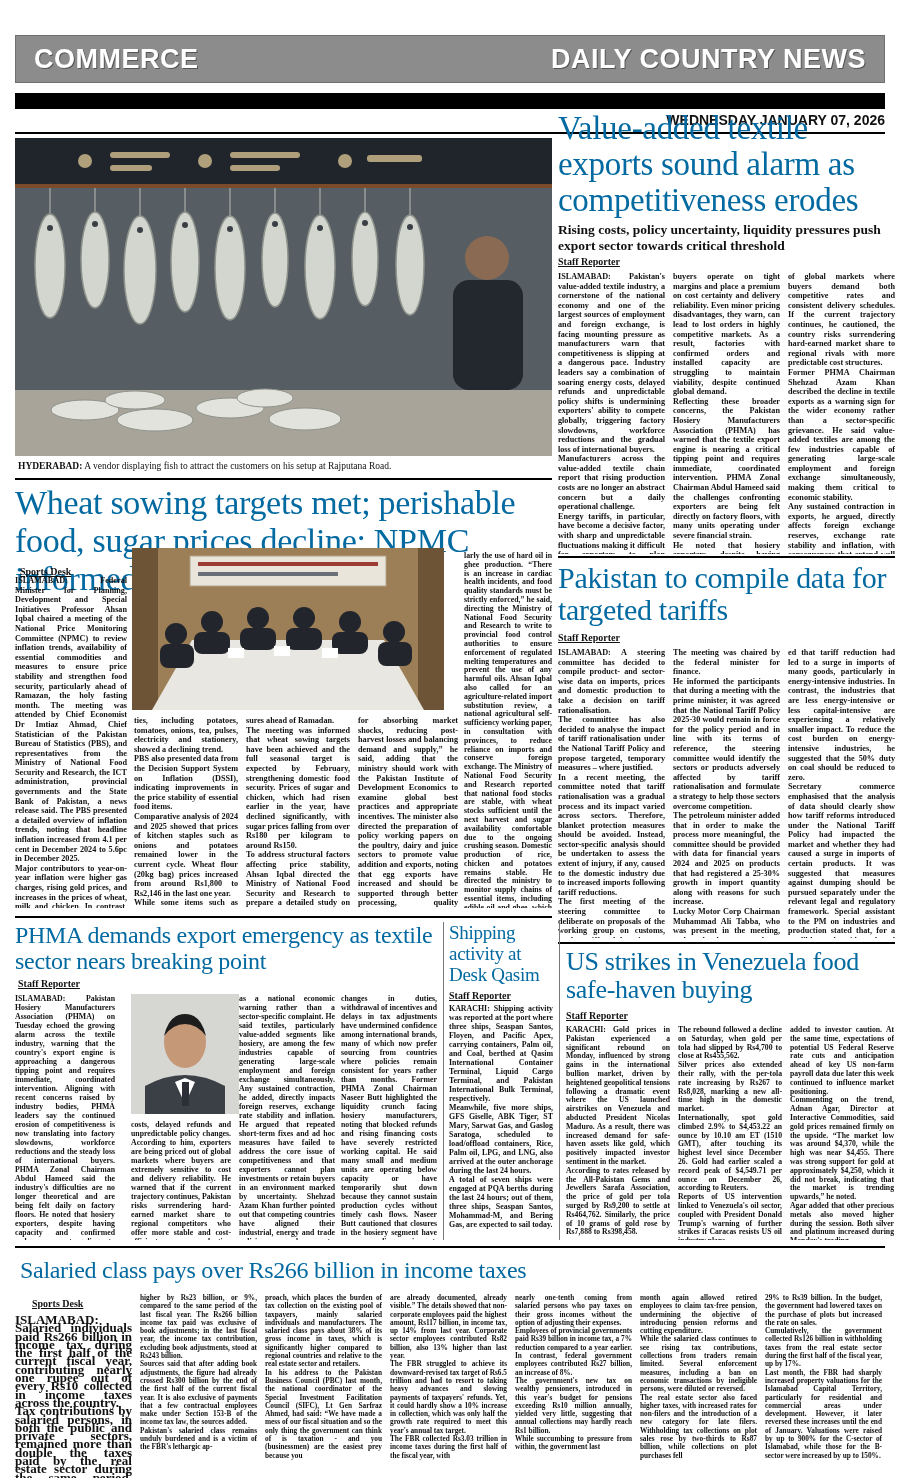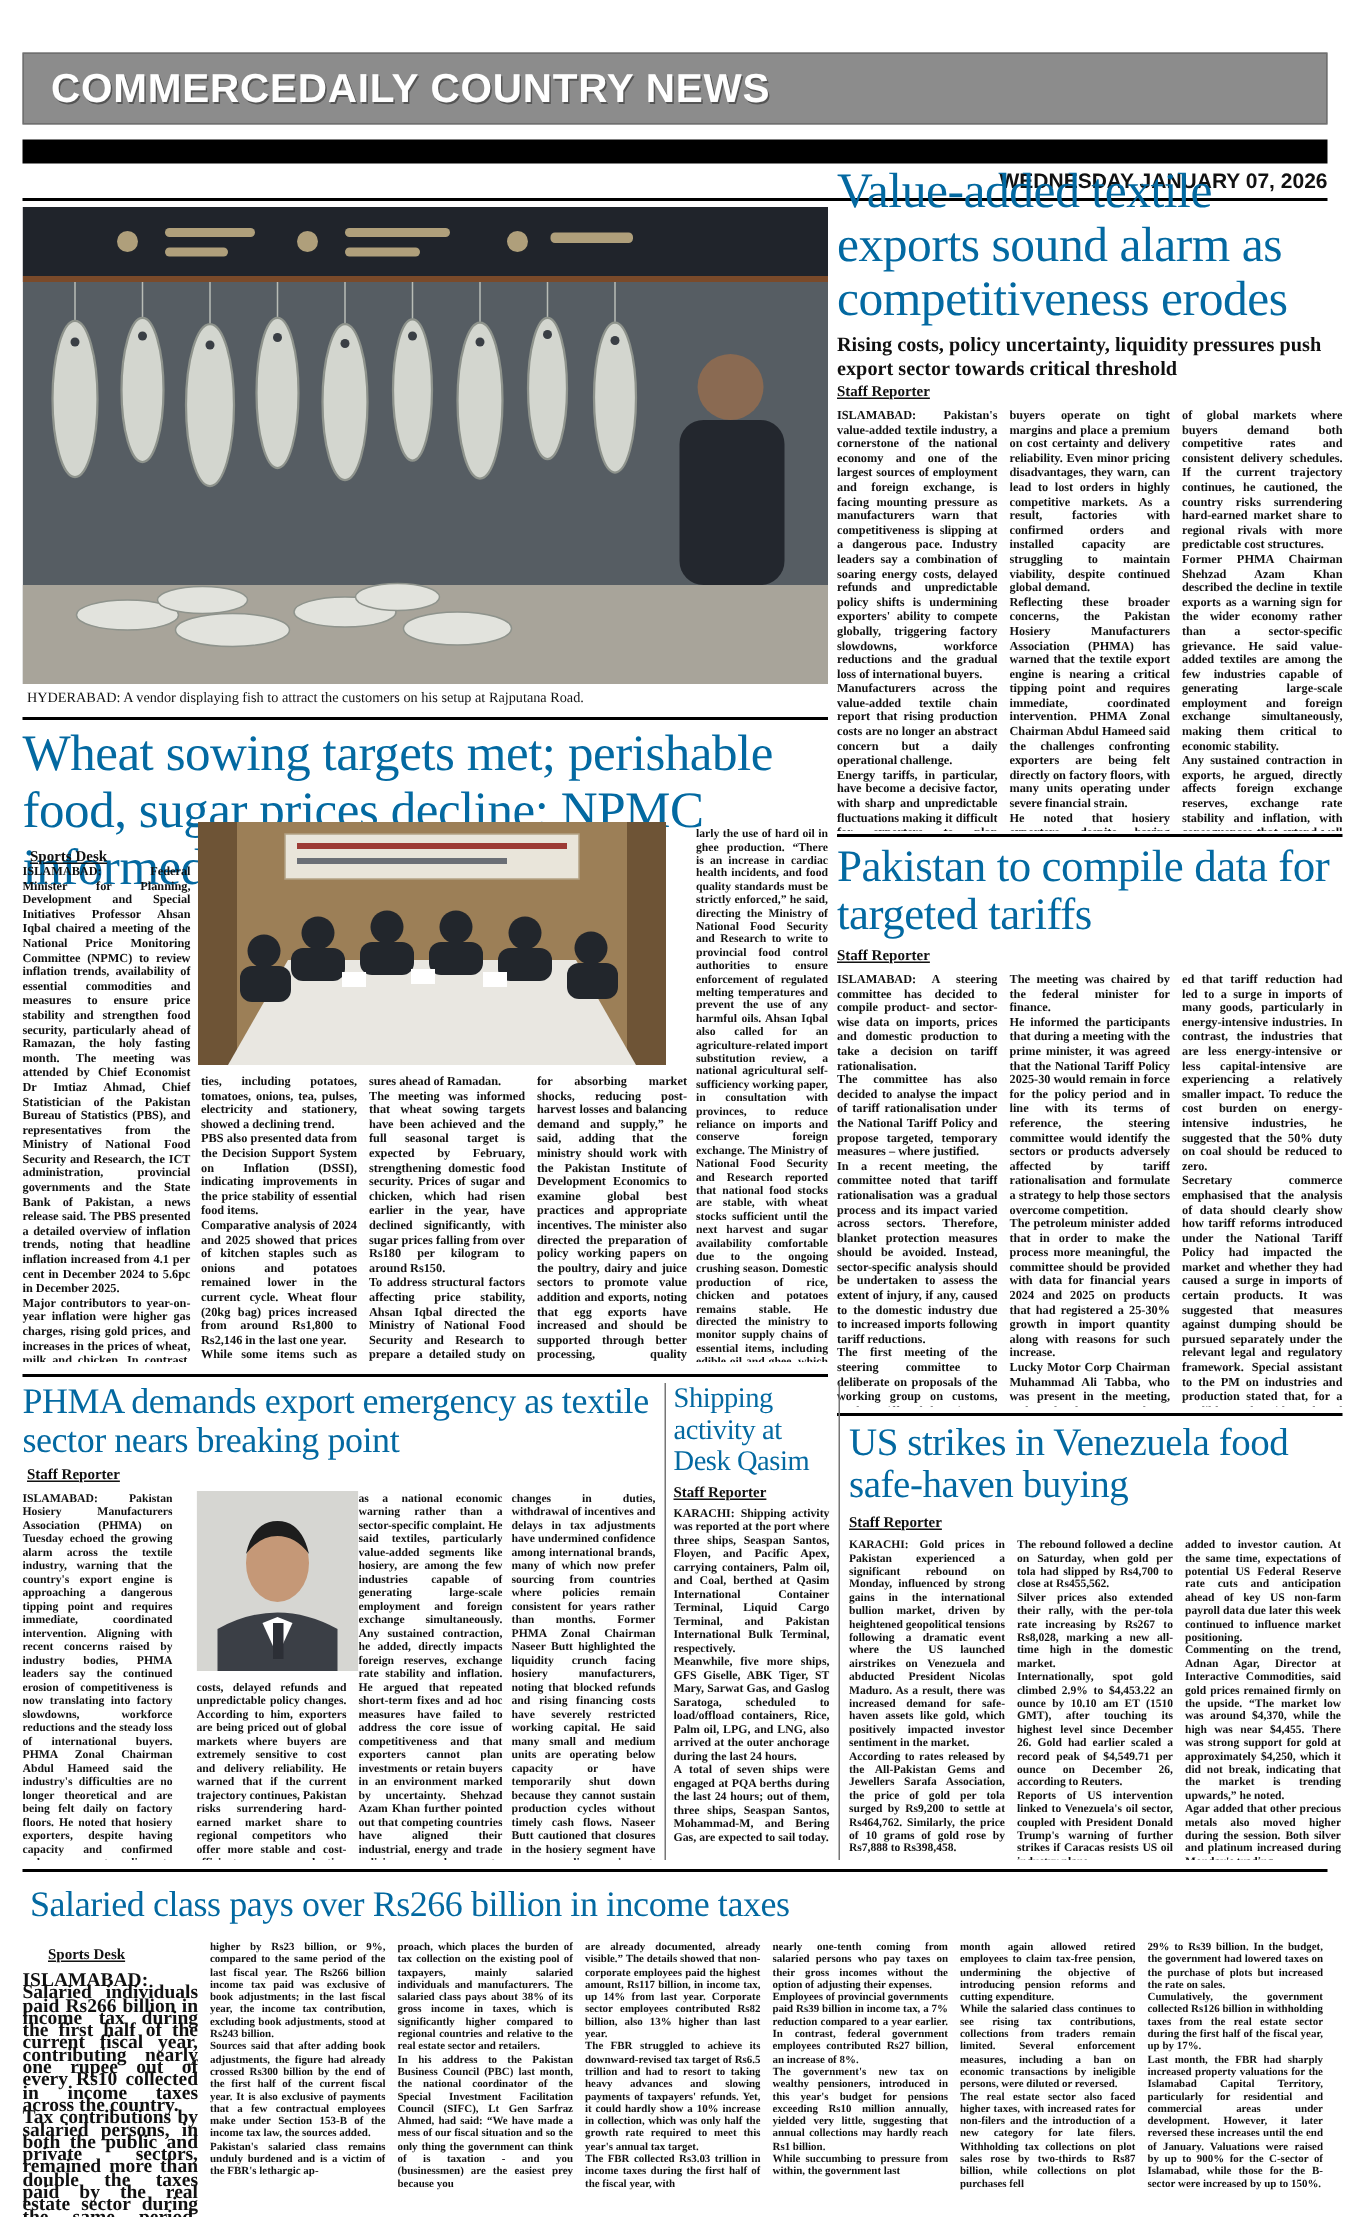--- a/index.html
+++ b/index.html
@@ -1,39 +1,39 @@
 <!DOCTYPE html>
 <html><head>
 <meta charset="utf-8">
 <style>
   html,body{margin:0;padding:0;background:#e8e8e8;}
   .page{position:relative;width:900px;height:1482px;background:#ffffff;margin:0 auto;
         font-family:"Liberation Serif",serif;color:#111;overflow:hidden;}
   
   .mast{position:absolute;left:15px;top:35px;width:870px;height:48px;background:#8c8c8c;
-        border:1px solid #6f6f6f;display:flex;align-items:center;justify-content:flex-start;
+        border:1px solid #6f6f6f;display:flex;align-items:center;justify-content:space-between;
         padding:0 18px;box-sizing:border-box;}
   .mast span{font-family:"Liberation Sans",sans-serif;font-weight:bold;font-size:27px;
         color:#fff;letter-spacing:.5px;text-shadow:1px 1px 0 #555;}
   .blackbar{position:absolute;left:15px;top:93px;width:870px;height:16px;background:#000;}
   .dateline{position:absolute;right:15px;top:112px;font-family:"Liberation Sans",sans-serif;
         font-weight:bold;font-size:14px;}
   .hrule{position:absolute;background:#000;}
   .vrule{position:absolute;background:#777;width:1px;}
   
   .hl{position:absolute;font-family:"Liberation Serif",serif;font-weight:400;color:#0369a1;
       letter-spacing:-.3px;}
   .byline{position:absolute;font-size:10px;font-weight:bold;text-decoration:underline;}
   .subhead{position:absolute;font-weight:bold;font-size:13.5px;line-height:15.5px;}
   
   .cols{position:absolute;display:flex;}
   .bodycol{font-size:8.2px;line-height:9.6px;text-align:justify;white-space:pre-line;
       overflow:hidden;font-weight:bold;}
   .caption{position:absolute;font-size:9.5px;}
-  .caption b{font-weight:normal;}
+  .caption b{font-weight:bold;}
   .photo{position:absolute;overflow:hidden;}
   .photo svg{display:block;}
 </style>
 </head>
 <body>
 
 <div class="page">
 
   <div class="mast">
     <span>COMMERCE</span>

